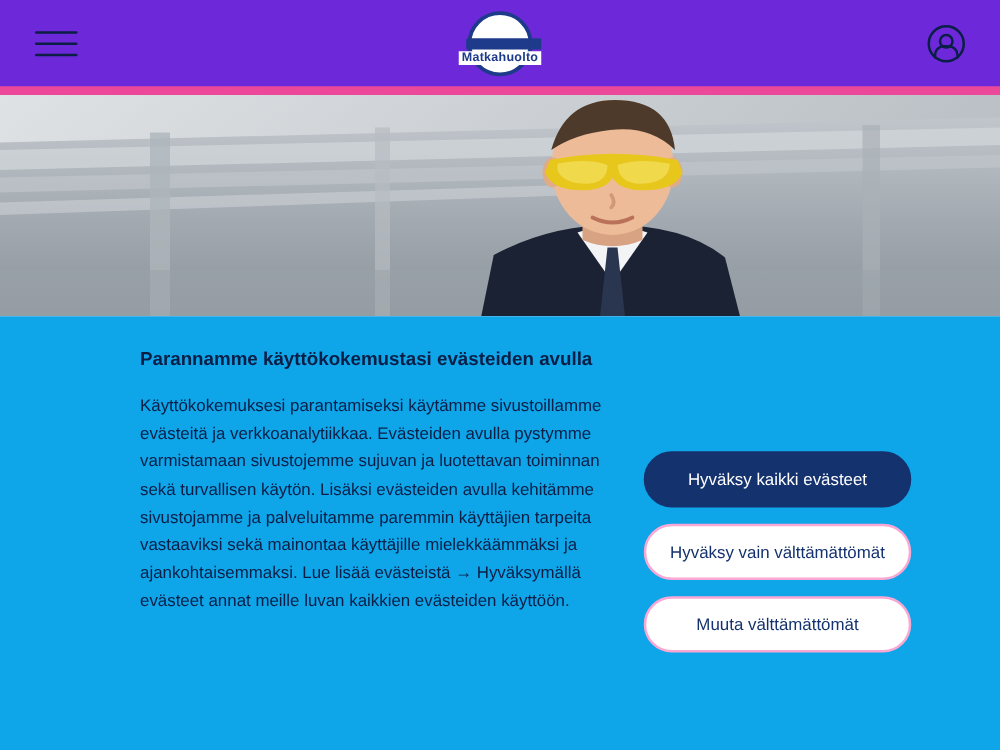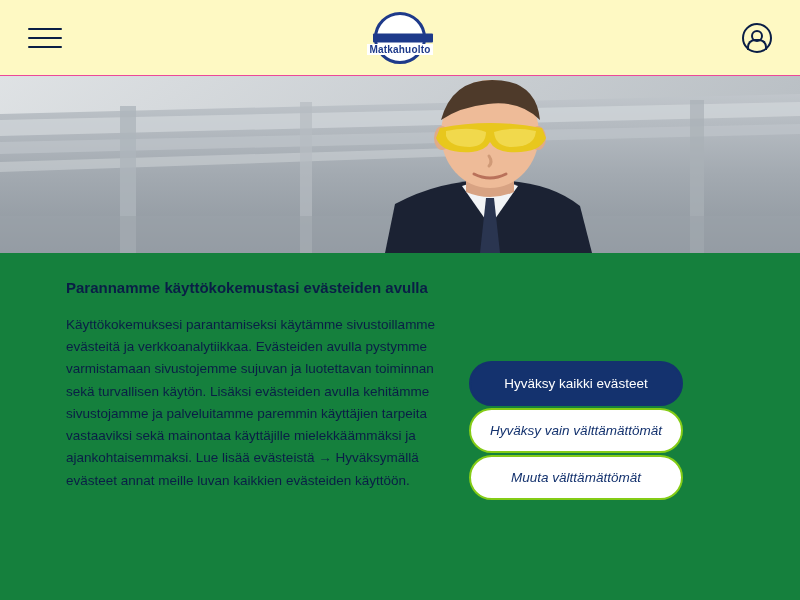--- a/index.html
+++ b/index.html
@@ -14,22 +14,22 @@
     position: relative;
     width: 800px; height: 600px;
     background: #ffffff;
   }
 
   
   .header {
     position: absolute;
     top: 0; left: 0;
     width: 800px; height: 76px;
-    background: #fef9c3;
-    border-bottom: 1px solid #ec4899;
+    background: #6d28d9;
+    border-bottom: 7px solid #ec4899;
     display: flex;
     align-items: center;
     justify-content: space-between;
     padding: 0 28px;
     z-index: 5;
   }
   .hamburger {
     width: 34px; height: 24px;
     display: flex; flex-direction: column;
     justify-content: space-between;
@@ -119,24 +119,24 @@
     overflow: hidden;
     background: #9aa4ad;
   }
   .hero svg { display: block; }
 
   
   .cookie {
     position: absolute;
     top: 253px; left: 0;
     width: 800px; height: 347px;
-    background: #15803d;
+    background: #0ea5e9;
     padding: 26px 20px 0 20px;
     display: flex;
-    justify-content: center;
+    justify-content: flex-end;
   }
   .cookie-left {
     width: 380px;
   }
   .cookie-title {
     font-size: 15px;
     font-weight: bold;
     color: #0a1e46;
     line-height: 1.25;
     margin: 0 0 16px 0;
@@ -149,21 +149,21 @@
   }
   .cookie-link {
     color: #0a1e46;
     cursor: pointer;
   }
   .cookie-right {
     width: 260px;
     display: flex;
     flex-direction: column;
     align-items: center;
-    gap: 2px;
+    gap: 13px;
     padding-top: 82px;
     margin-right: 28px;
   }
   .btn {
     width: 214px;
     height: 45px;
     border-radius: 23px;
     font-size: 13.5px;
     font-family: "Liberation Sans", sans-serif;
     display: flex;
@@ -174,22 +174,21 @@
     padding: 0 10px;
   }
   .btn-primary {
     background: #14326e;
     color: #ffffff;
     border: 2px solid #14326e;
   }
   .btn-secondary {
     background: #ffffff;
     color: #14326e;
-    border: 2px solid #84cc16;
-    font-style: italic;
+    border: 2px solid #f9a8d4;
   }
 </style>
 </head>
 <body>
 
 <div class="page">
 
   <div class="header">
     <div class="hamburger">
       <span></span>

